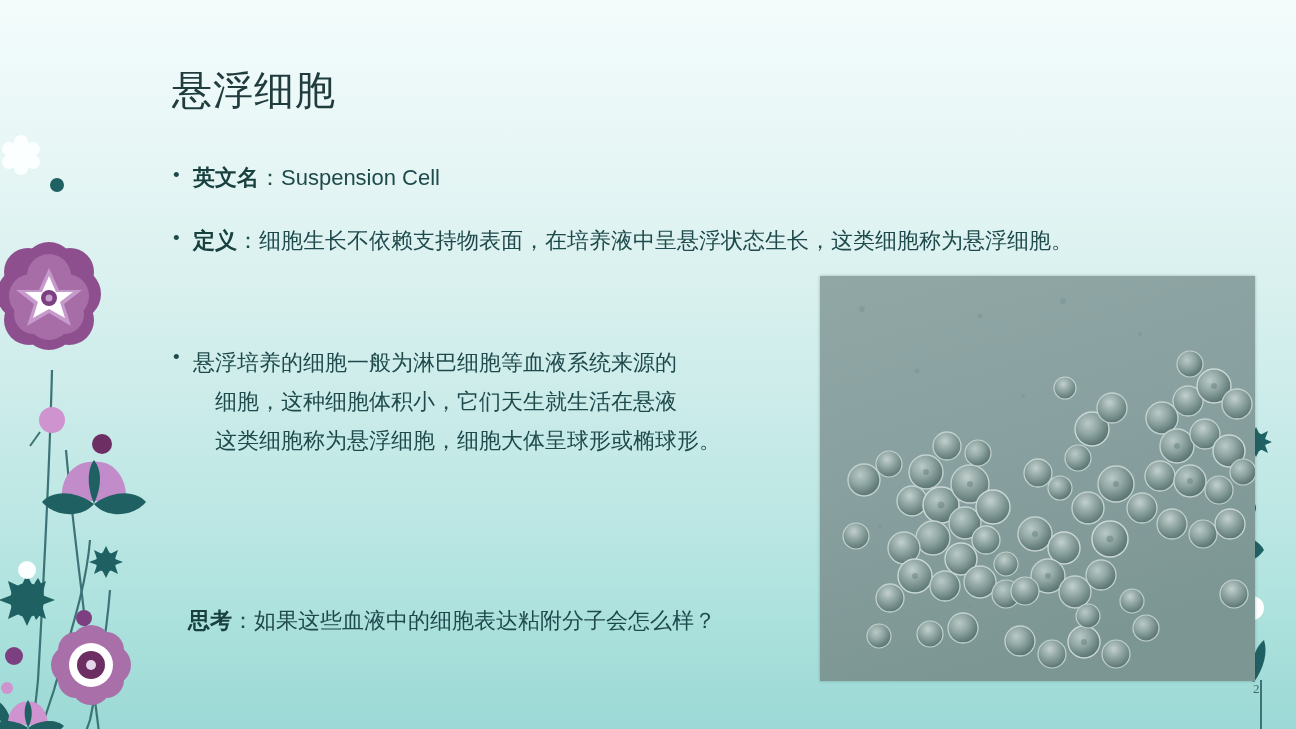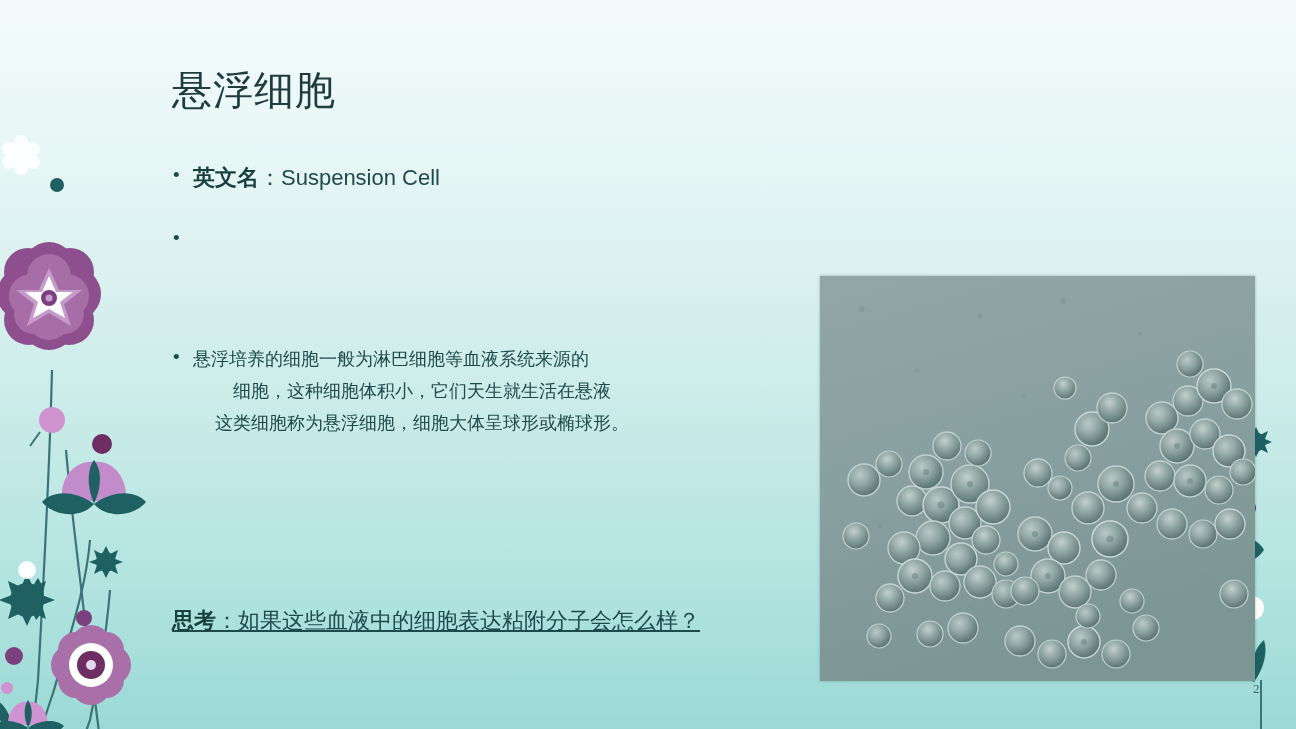--- a/index.html
+++ b/index.html
@@ -76,31 +76,30 @@
 
   #b1 { left: 173px; top: 161px; width: 700px; }
   #b1 .btext { font-size: 22px; }
   #b1 .blabel { font-weight: 700; }
   #b1 .bval { font-weight: 400; }
 
   #b2 { left: 173px; top: 224px; width: 980px; }
   #b2 .btext { font-size: 22px; line-height: 1.55; }
 
   #b3 { left: 173px; top: 343px; width: 700px; }
-  #b3 .btext { font-size: 18px; line-height: 1.78; }
-  #b3 .indent { display: block; padding-left: 22px; text-align: center; }
+  #b3 .btext { font-size: 22px; line-height: 1.78; }
+  #b3 .indent { display: block; padding-left: 22px; }
 
   #think {
     position: absolute;
-    left: 172px;
+    left: 188px;
     top: 606px;
     font-size: 22px;
     color: #1f4a4c;
     line-height: 1.4;
-    text-decoration: underline;
   }
   #think b { font-weight: 700; color: #17403f; }
 
   
   #cellpic {
     position: absolute;
     left: 820px;
     top: 276px;
     width: 435px;
     height: 405px;
@@ -263,20 +262,23 @@
 
   <div class="bullet-row" id="b1">
     <span class="dot">•</span>
     <span class="btext">
       <b class="blabel">英文名</b><span class="bval">：</span><span class="bval">Suspension Cell</span>
     </span>
   </div>
 
   <div class="bullet-row" id="b2">
     <span class="dot">•</span>
+    <span class="btext">
+      <b class="blabel">定义</b><span>：</span><span>细胞生长不依赖支持物表面，在培养液中呈悬浮状态生长，这类细胞称为悬浮细胞。</span>
+    </span>
   </div>
 
   <div class="bullet-row" id="b3">
     <span class="dot">•</span>
     <span class="btext">
       <span>悬浮培养的细胞一般为淋巴细胞等血液系统来源的</span>
       <span class="indent">细胞，这种细胞体积小，它们天生就生活在悬液</span>
       <span class="indent">这类细胞称为悬浮细胞，细胞大体呈球形或椭球形。</span>
     </span>
   </div>

